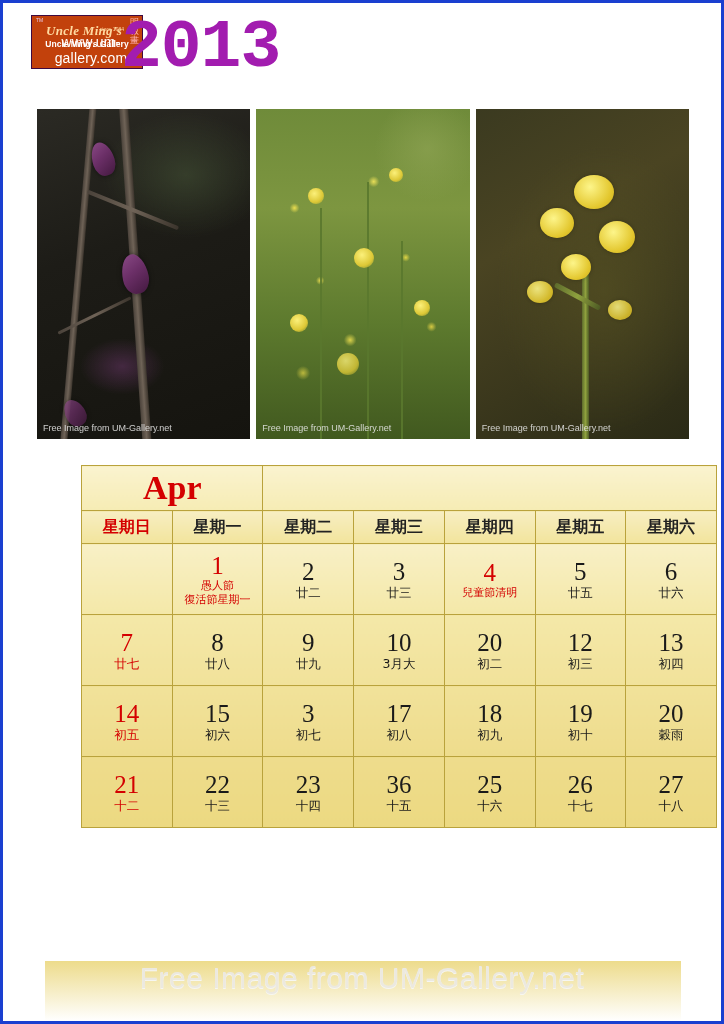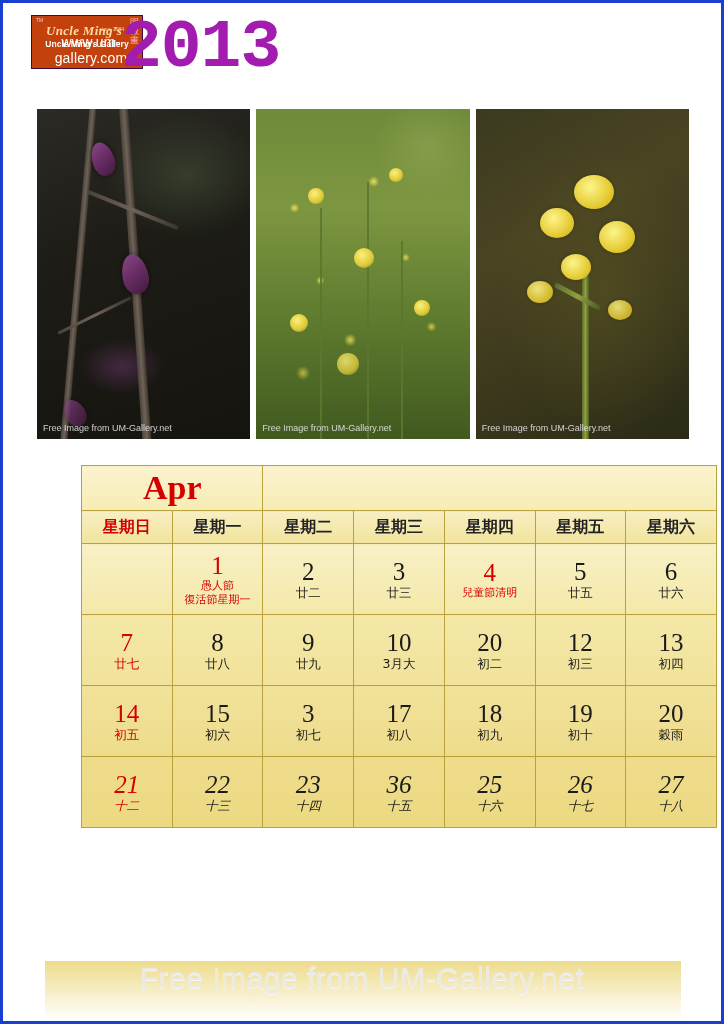--- a/index.html
+++ b/index.html
@@ -271,21 +271,21 @@
     line-height: 14px;
     color: #d40000;
   }
   .cell.red .num, .cell.red .lunar { color: #d40000; }
   .cell.empty { background: linear-gradient(180deg,#f3e7a5,#eedd8c); }
 
   
   tr.r1 .cell { background: linear-gradient(180deg,#f8f0c6,#f4e8a8); }
   tr.r2 .cell { background: linear-gradient(180deg,#f4e8a8,#f1e29a); }
   tr.r3 .cell { background: linear-gradient(180deg,#f1e29a,#eedc8c); }
-  tr.r4 .cell { background: linear-gradient(180deg,#eedc8c,#ecd981); font-style: italic; }
+  tr.r4 .cell { background: linear-gradient(180deg,#eedc8c,#ecd981); }
   tr.r5 .cell { background: linear-gradient(180deg,#ecd981,#ead577); }
 
   
   .footer-wm {
     position: absolute;
     left: 0;
     bottom: 26px;
     width: 718px;
     text-align: center;
     font-family: "Liberation Sans", sans-serif;

